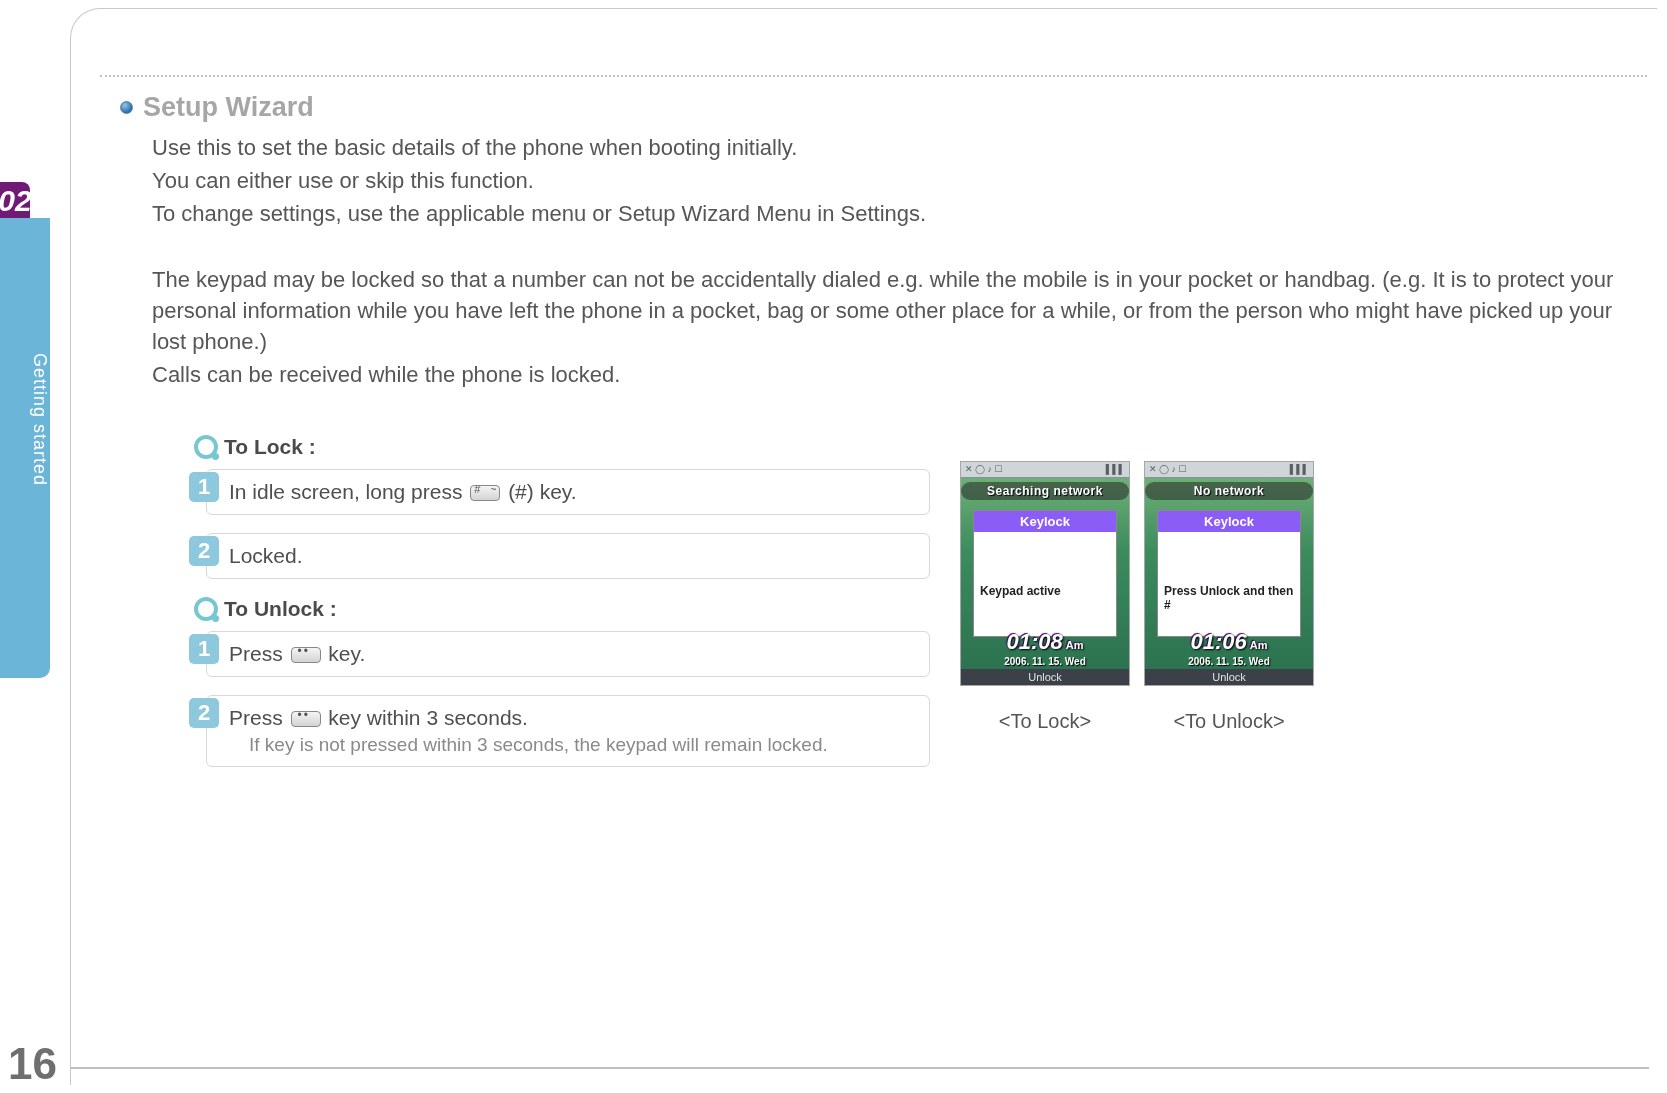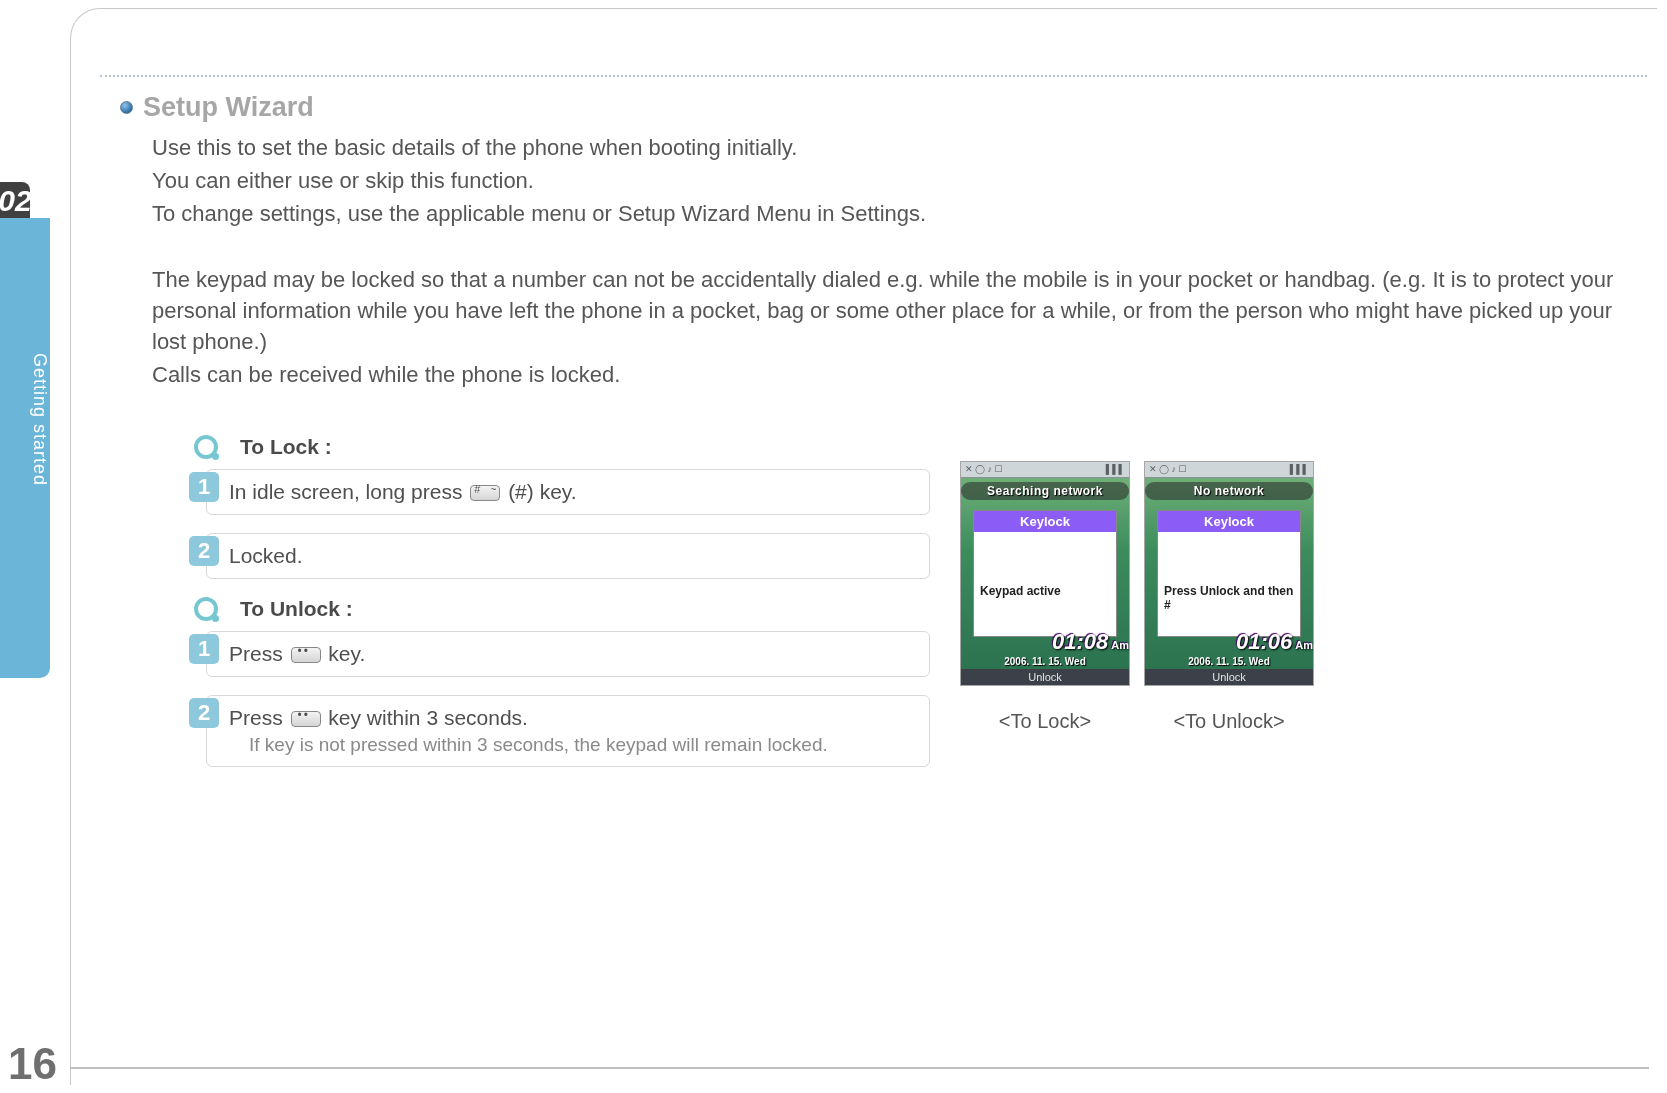--- a/index.html
+++ b/index.html
@@ -27,21 +27,21 @@
     right: 20px;
     top: 75px;
     border-top: 2px dotted #b9c3c9;
   }
   .chapter-tab {
     position: absolute;
     left: 0;
     top: 182px;
     width: 30px;
     height: 38px;
-    background: #404040;
+    background: #701a75;
     border-top-right-radius: 8px;
     color: #fff;
     font-size: 30px;
     font-weight: bold;
     display: flex;
     align-items: center;
     justify-content: center;
     font-style: italic;
   }
   .side-tab {
@@ -109,21 +109,21 @@
   .instructions-row {
     display: flex;
     align-items: flex-start;
     gap: 30px;
     margin-left: 70px;
   }
   .steps-col { flex: 1; max-width: 740px; }
   .sub-heading {
     display: flex;
     align-items: center;
-    gap: 22px;
+    gap: 6px;
     font-size: 21px;
     font-weight: bold;
     color: #4a4a4a;
     margin: 8px 0 10px 4px;
   }
   .ring-icon {
     width: 24px; height: 24px;
     border: 4px solid #77c7d3;
     border-radius: 50%;
     position: relative;
@@ -240,21 +240,21 @@
     font-weight: bold;
     color: #222;
     padding: 4px 6px;
     height: 56px;
     margin-top: 48px;
   }
   .phone-time {
     position: absolute;
     bottom: 30px;
     width: 100%;
-    text-align: right;
+    text-align: center;
     color: #fefeff;
     font-size: 22px;
     font-weight: bold;
     font-style: italic;
     text-shadow: 1px 1px 2px #000, -1px -1px 1px #406;
   }
   .phone-time .ampm { font-size: 11px; font-style: normal; margin-left:3px;}
   .phone-date {
     position: absolute;
     bottom: 18px;

